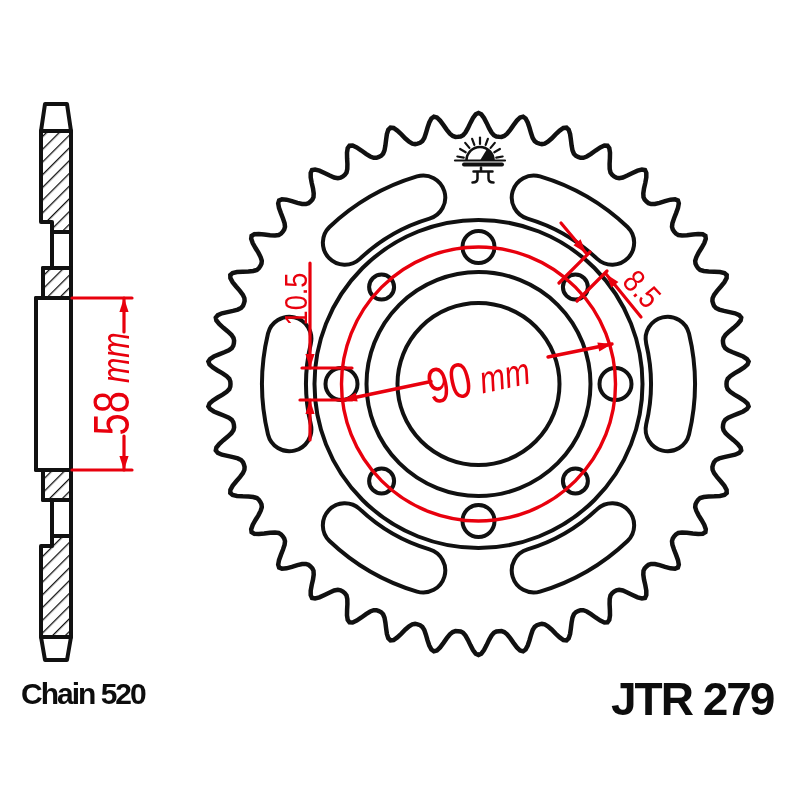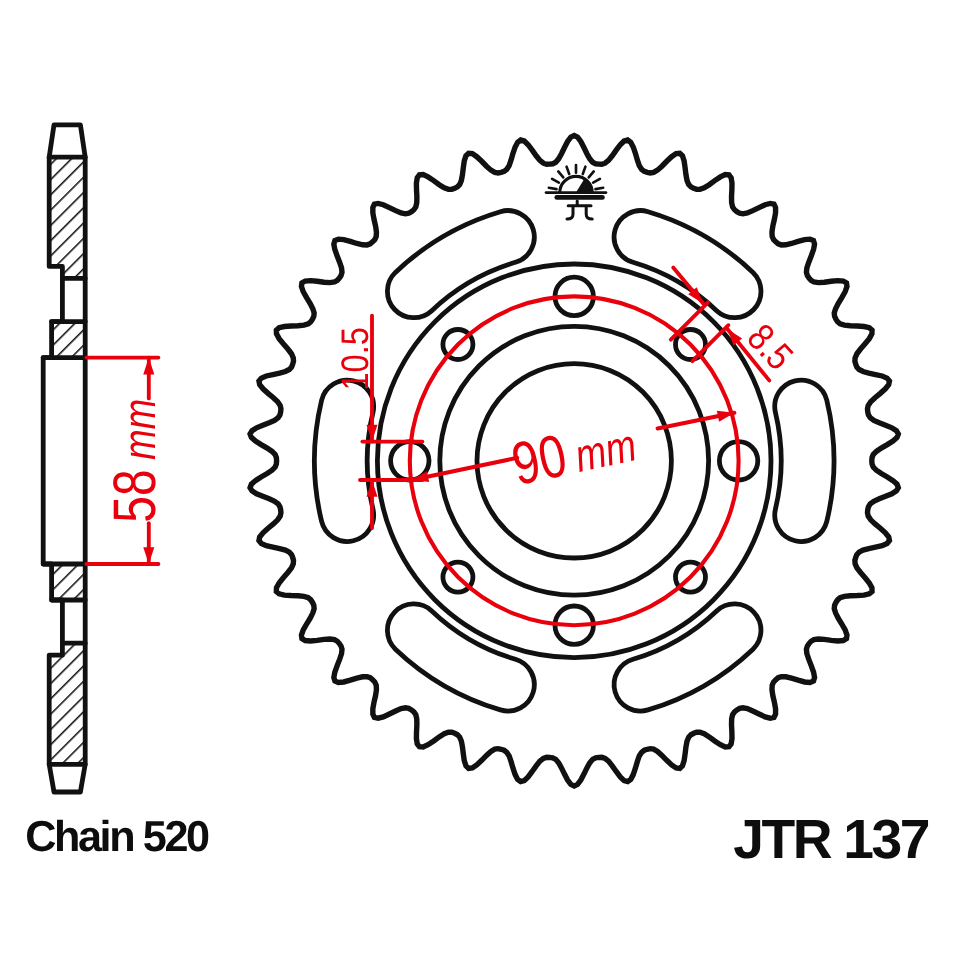--- a/index.html
+++ b/index.html
@@ -7,21 +7,21 @@
          font-family:"Liberation Sans",sans-serif;}
   #diagram{position:absolute;left:0;top:0;}
   .dim{position:absolute;color:#e8000d;white-space:nowrap;line-height:1;}
   .dim .val{font-size:50px;}
   .dim .unit{font-size:38px;font-style:italic;margin-left:10px;}
   #dim-90{left:478px;top:377px;transform:translate(-50%,-50%) rotate(-12deg) scaleX(.8);}
   #dim-58{left:112px;top:384px;transform:translate(-50%,-50%) rotate(-90deg) scaleX(.8);}
   #dim-105{left:296px;top:299px;font-size:32px;transform:translate(-50%,-50%) rotate(-90deg) scaleX(.85);}
   #dim-85{left:642px;top:289px;font-size:32px;transform:translate(-50%,-50%) rotate(47deg) scaleX(.85);}
   .plabel{position:absolute;color:#0d0d0d;font-weight:bold;line-height:1;}
-  #chain-label{left:21px;top:679px;font-size:36px;letter-spacing:-2px;}
+  #chain-label{left:21px;top:679px;font-size:30px;letter-spacing:-2px;}
   #part-number{left:611px;top:676px;font-size:46px;letter-spacing:-2px;}
 </style>
 </head>
 <body>
 
 <div id="stage">
 
   <svg id="diagram" width="800" height="800" viewBox="0 0 800 800">
       <defs>
         <pattern id="hatch" patternUnits="userSpaceOnUse" width="9" height="9" patternTransform="rotate(45)">
@@ -113,14 +113,14 @@
   <div class="dim" id="dim-58">
     <span class="val">58</span><span class="unit">mm</span>
   </div>
 
   <div class="dim" id="dim-105">10.5</div>
 
   <div class="dim" id="dim-85">8.5</div>
 
   <div class="plabel" id="chain-label">Chain 520</div>
 
-  <div class="plabel" id="part-number">JTR 137</div>
+  <div class="plabel" id="part-number">JTR 279</div>
 </div>
 
 </body></html>

